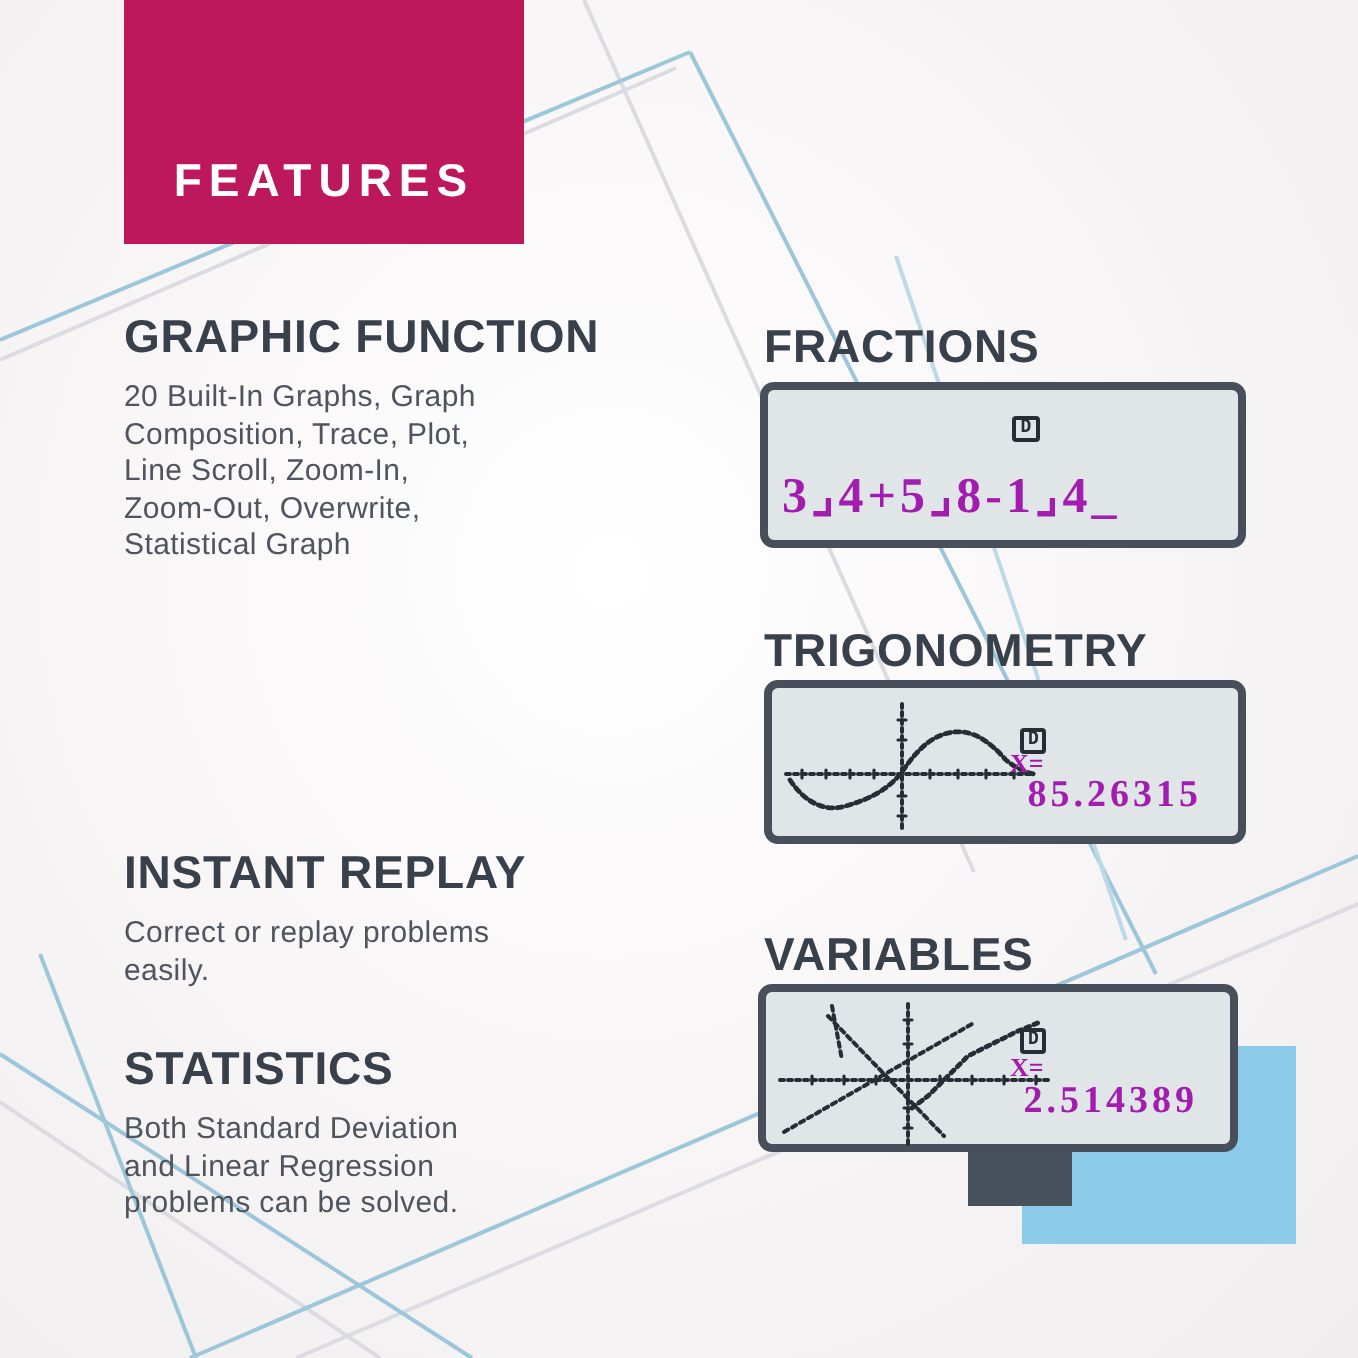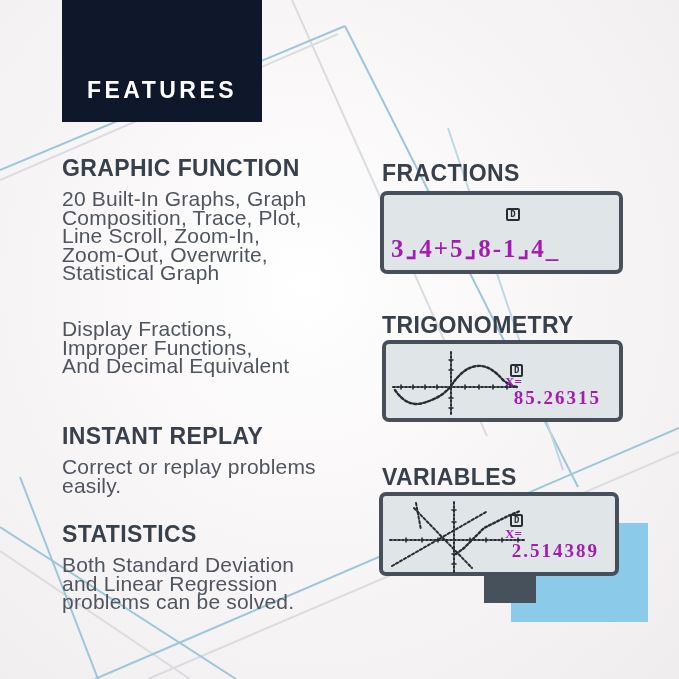--- a/index.html
+++ b/index.html
@@ -7,33 +7,33 @@
     width:679px;height:679px;overflow:hidden;position:relative;
     font-family:"Liberation Sans","DejaVu Sans",sans-serif;
     background:radial-gradient(ellipse at 45% 42%, #ffffff 0%, #f8f5f6 50%, #f0edee 100%);
   }
   .canvas{position:absolute;inset:0;width:679px;height:679px;}
   
   .deco{position:absolute;inset:0;z-index:1;pointer-events:none;}
   
   .banner{
     position:absolute;left:62px;top:0;width:200px;height:122px;z-index:3;
-    background:#0f172a;color:#ffffff;
+    background:#be185d;color:#ffffff;
     display:flex;align-items:flex-end;justify-content:center;
     padding-bottom:18px;box-sizing:border-box;
     font-size:23px;font-weight:bold;letter-spacing:3.5px;
   }
   
   .section{position:absolute;left:62px;width:285px;z-index:3;}
   .section h2, .rheading{
     margin:0;font-size:23px;font-weight:bold;color:#38404c;
     letter-spacing:.4px;line-height:24px;
   }
   .section p{
-    margin:10px 0 0 0;font-size:21px;line-height:18.5px;color:#4f555e;
+    margin:10px 0 0 0;font-size:15px;line-height:18.5px;color:#4f555e;
     letter-spacing:.2px;white-space:pre-line;
   }
   .s1{top:156px;} .s2{top:310px;} .s3{top:424px;} .s4{top:522px;}
   
   .rheading{position:absolute;left:382px;z-index:3;text-align:right;}
   .rh1{top:161px;} .rh2{top:313px;} .rh3{top:465px;}
   .lcd{
     position:absolute;z-index:4;box-sizing:border-box;
     background:#e0e5e8;border:4px solid #47505a;border-radius:7px;
   }
@@ -93,23 +93,20 @@
 
   <div class="section s1">
     <h2>GRAPHIC FUNCTION</h2>
     <p>20 Built-In Graphs, Graph
 Composition, Trace, Plot,
 Line Scroll, Zoom-In,
 Zoom-Out, Overwrite,
 Statistical Graph</p>
   </div>
   <div class="section s2">
-    <p>Display Fractions,
-Improper Functions,
-And Decimal Equivalent</p>
   </div>
   <div class="section s4">
     <h2>STATISTICS</h2>
     <p>Both Standard Deviation
 and Linear Regression
 problems can be solved.</p>
   </div>
   <div class="section s3">
     <h2>INSTANT REPLAY</h2>
     <p>Correct or replay problems

